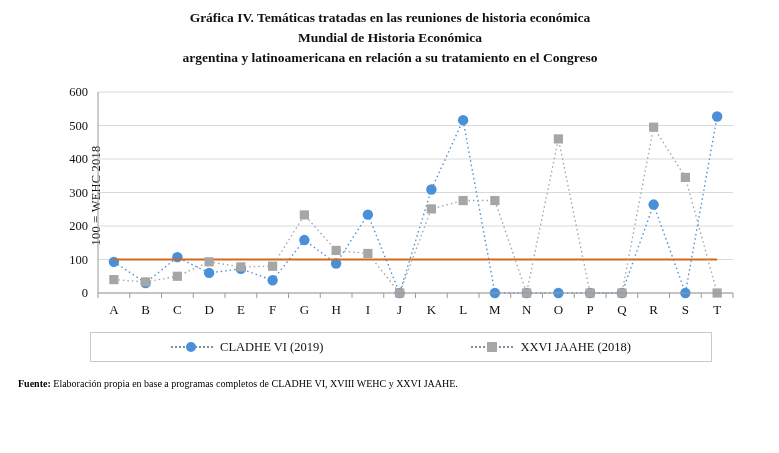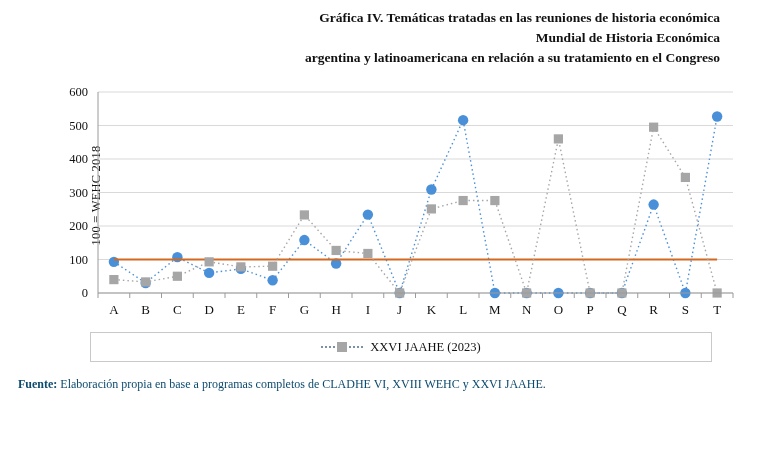--- a/index.html
+++ b/index.html
@@ -19,21 +19,21 @@
     position: absolute;
     left: 0; top: 0;
     width: 779px;
     height: 453px;
   }
   .title {
     position: absolute;
     left: 60px;
     top: 8px;
     width: 660px;
-    text-align: right;
+    text-align: center;
     font-size: 13.5px;
     font-weight: bold;
     line-height: 20px;
     color: #111;
   }
   .chart-area {
     position: absolute;
     left: 0;
     top: 78px;
     width: 779px;
@@ -107,23 +107,23 @@
     position: absolute;
     left: 16px; top: 1px;
     width: 10px; height: 10px;
     background: #a6a6a6;
   }
   .footnote {
     position: absolute;
     left: 18px;
     top: 374px;
     width: 740px;
-    font-size: 12px;
+    font-size: 10px;
     line-height: 20px;
-    color: #0c4a6e;
+    color: #000000;
   }
   .footnote b { font-weight: bold; }
   text { font-family: "Liberation Serif", serif; }
 </style>
 </head>
 <body>
 
 <div class="page">
 
   <div class="title">
@@ -246,23 +246,30 @@
           <line x1="98" y1="215" x2="98" y2="220" stroke="#9a9a9a" stroke-width="1"></line>
         </g>
     </svg>
   </div>
 
   <div class="legend">
     <div class="legend-inner">
       <div class="legend-item">
         <span class="legend-glyph">
           <span class="lg-dotted-line"></span>
+            <span class="lg-marker-circle"></span>
+        </span>
+        <span>CLADHE VI (2019)</span>
+      </div>
+      <div class="legend-item">
+        <span class="legend-glyph">
+          <span class="lg-dotted-line"></span>
             <span class="lg-marker-square"></span>
         </span>
-        <span>XXVI JAAHE (2023)</span>
+        <span>XXVI JAAHE (2018)</span>
       </div>
     </div>
   </div>
 
   <div class="footnote">
     <b>Fuente:</b><span> Elaboración propia en base a programas completos de CLADHE VI, XVIII WEHC y XXVI JAAHE.</span>
   </div>
 
 </div>
 

